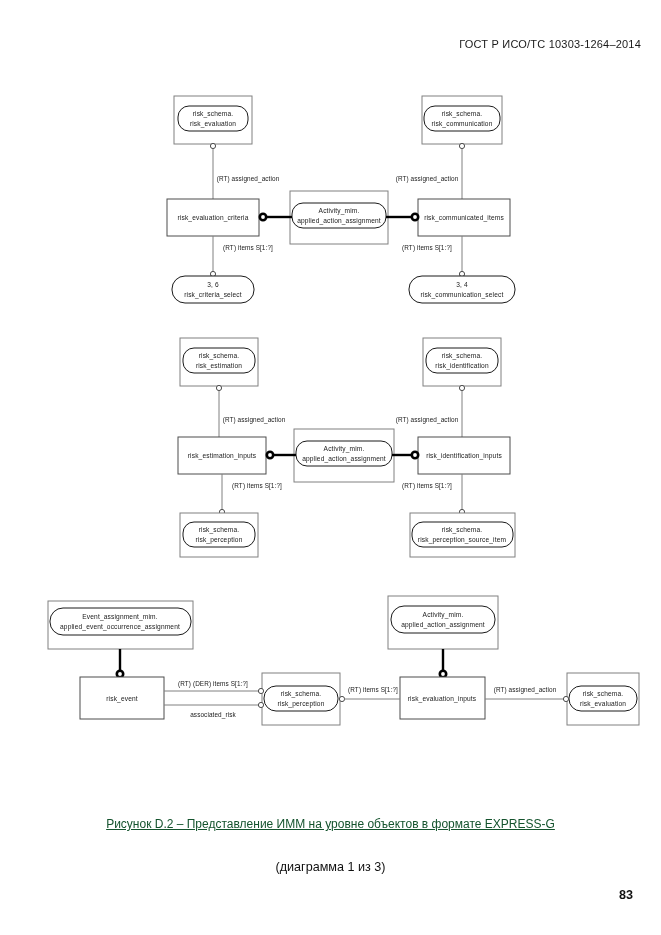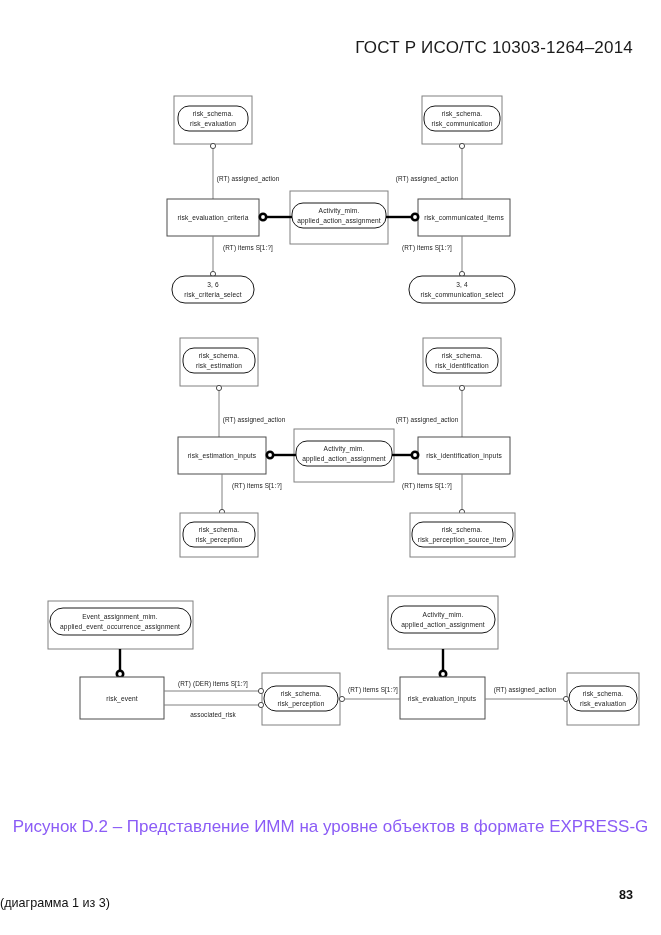--- a/index.html
+++ b/index.html
@@ -17,22 +17,22 @@
   }
   .page {
     position: absolute;
     inset: 0;
     width: 661px;
     height: 935px;
   }
   .doc-header {
     position: absolute;
     top: 38px;
-    right: 28px;
-    font-size: 17px;
+    right: 20px;
+    font-size: 11px;
     letter-spacing: 0.2px;
     color: #1a1a1a;
     white-space: nowrap;
   }
   .diagram-wrap {
     position: absolute;
     top: 88px;
     left: 0;
     width: 661px;
     height: 670px;
@@ -41,33 +41,33 @@
     display: block;
     width: 661px;
     height: 670px;
   }
   .caption {
     position: absolute;
     left: 0;
     right: 0;
     top: 818px;
     text-align: center;
-    font-size: 17px;
-    color: #8b5cf6;
+    font-size: 12px;
+    color: #14532d;
     line-height: 1.1;
+    text-decoration: underline;
   }
   .caption-line2 {
     position: absolute;
     left: 0;
     right: 0;
     top: 860px;
-    text-align: left;
+    text-align: center;
     font-size: 12.6px;
     color: #111;
-    margin-top: 36px;
   }
   .page-number {
     position: absolute;
     right: 28px;
     top: 888px;
     font-size: 12.6px;
     color: #111;
     font-weight: bold;
   }
   

